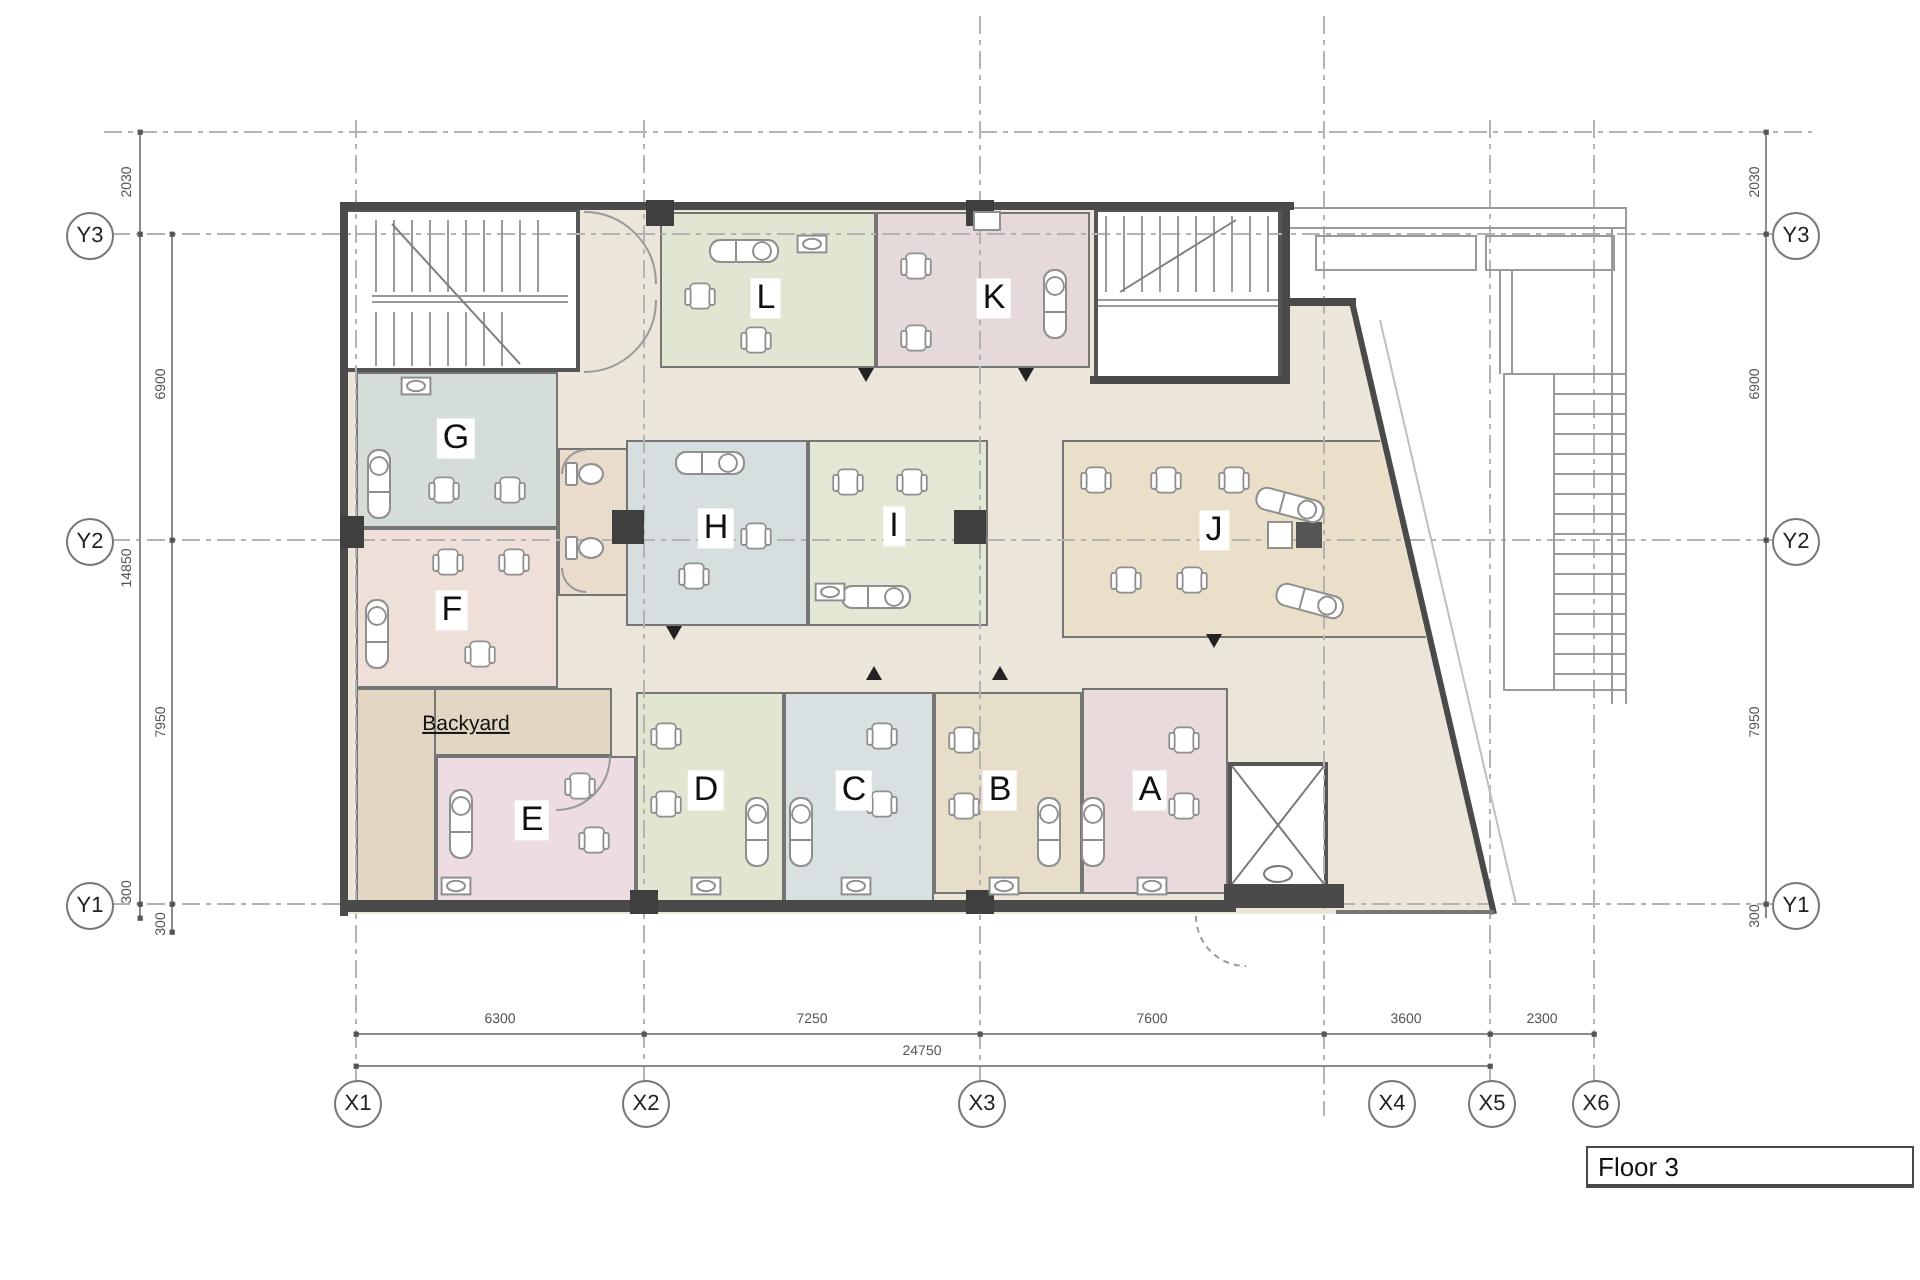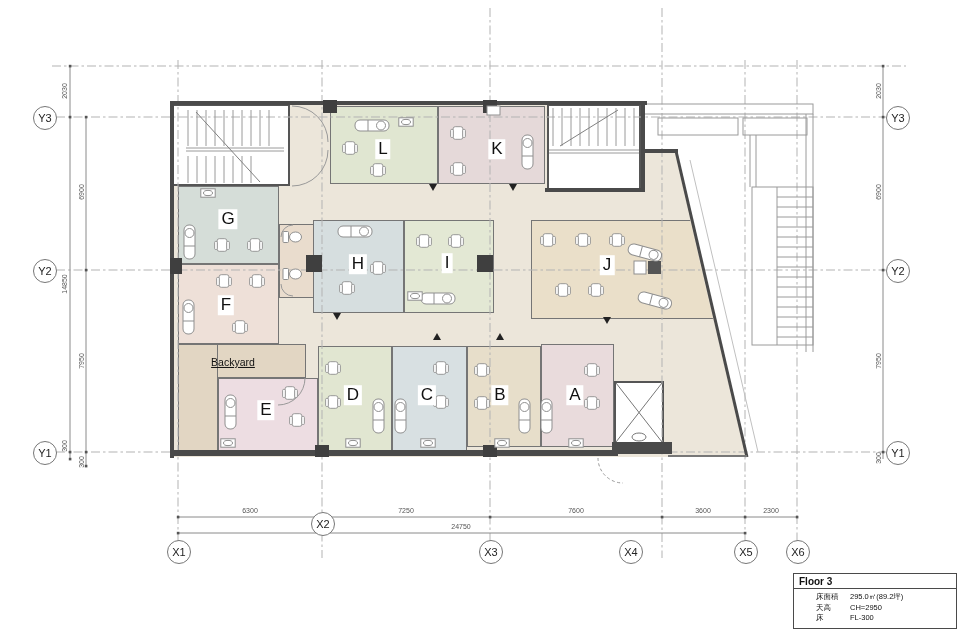--- a/index.html
+++ b/index.html
@@ -12,21 +12,21 @@
   .stairroom{position:absolute;border:2px solid #555;background:#fff;box-sizing:border-box;}
   svg.overlay{position:absolute;left:0;top:0;}
   .rlabel{position:absolute;transform:translate(-50%,-50%);background:#fff;padding:0 3px;
           font-size:17px;color:#111;line-height:1.15;white-space:nowrap;}
   .rlabel.small{font-size:10.5px;background:transparent;padding:0;}
   .gcirc{position:absolute;width:22px;height:22px;border:1px solid #777;border-radius:50%;
          background:#fff;font-size:11px;color:#222;display:flex;align-items:center;justify-content:center;}
   .dim{position:absolute;font-size:7px;color:#555;width:44px;text-align:center;transform:translate(-50%,-50%);white-space:nowrap;}
   .dim.vert{transform:translate(-50%,-50%) rotate(-90deg);}
   .tblock{position:absolute;left:793px;top:573px;width:164px;border:1px solid #4a4a4a;background:#fff;box-sizing:border-box;}
-  .tblock .hd{font-size:10px;color:#111;padding:2px 5px 1px;border-bottom:1px solid #4a4a4a;font-weight:bold;}
+  .tblock .hd{font-size:13px;color:#111;padding:2px 5px 1px;border-bottom:1px solid #4a4a4a;}
   .tblock .bd{padding:3px 4px 4px 22px;}
   .trow{display:flex;font-size:7.5px;color:#111;line-height:10.5px;}
   .trow .lbl{width:34px;}
 </style>
 </head>
 <body>
 
 <div class="sheet">
 
   <div class="interior"></div>
@@ -315,23 +315,23 @@
   <div class="rlabel" style="left:500px;top:395px;">B</div>
   <div class="rlabel" style="left:575px;top:395px;">A</div>
 
   <div class="gcirc" style="left:33px;top:106px;">Y3</div>
   <div class="gcirc" style="left:33px;top:259px;">Y2</div>
   <div class="gcirc" style="left:33px;top:441px;">Y1</div>
   <div class="gcirc" style="left:886px;top:106px;">Y3</div>
   <div class="gcirc" style="left:886px;top:259px;">Y2</div>
   <div class="gcirc" style="left:886px;top:441px;">Y1</div>
   <div class="gcirc" style="left:167px;top:540px;">X1</div>
-  <div class="gcirc" style="left:311px;top:512px;">X2</div>
+  <div class="gcirc" style="left:311px;top:540px;">X2</div>
   <div class="gcirc" style="left:479px;top:540px;">X3</div>
-  <div class="gcirc" style="left:619px;top:540px;">X4</div>
+  <div class="gcirc" style="left:684px;top:540px;">X4</div>
   <div class="gcirc" style="left:734px;top:540px;">X5</div>
   <div class="gcirc" style="left:786px;top:540px;">X6</div>
 
   <div class="dim vert" style="left:64px;top:91px;">2030</div>
   <div class="dim vert" style="left:64px;top:284px;">14850</div>
   <div class="dim vert" style="left:64px;top:446px;">300</div>
   <div class="dim vert" style="left:81px;top:192px;">6900</div>
   <div class="dim vert" style="left:81px;top:361px;">7950</div>
   <div class="dim vert" style="left:81px;top:462px;">300</div>
   <div class="dim vert" style="left:878px;top:91px;">2030</div>
@@ -340,29 +340,15 @@
   <div class="dim vert" style="left:878px;top:458px;">300</div>
   <div class="dim" style="left:250px;top:510px;">6300</div>
   <div class="dim" style="left:406px;top:510px;">7250</div>
   <div class="dim" style="left:576px;top:510px;">7600</div>
   <div class="dim" style="left:703px;top:510px;">3600</div>
   <div class="dim" style="left:771px;top:510px;">2300</div>
   <div class="dim" style="left:461px;top:526px;">24750</div>
 
   <div class="tblock">
     <div class="hd">Floor 3</div>
-    <div class="bd">
-      <div class="trow">
-        <span class="lbl">床面積</span>
-        <span>295.0㎡(89.2坪)</span>
-      </div>
-      <div class="trow">
-        <span class="lbl">天高</span>
-        <span>CH=2950</span>
-      </div>
-      <div class="trow">
-        <span class="lbl">床</span>
-        <span>FL-300</span>
-      </div>
-    </div>
   </div>
 
 </div>
 
 </body></html>

